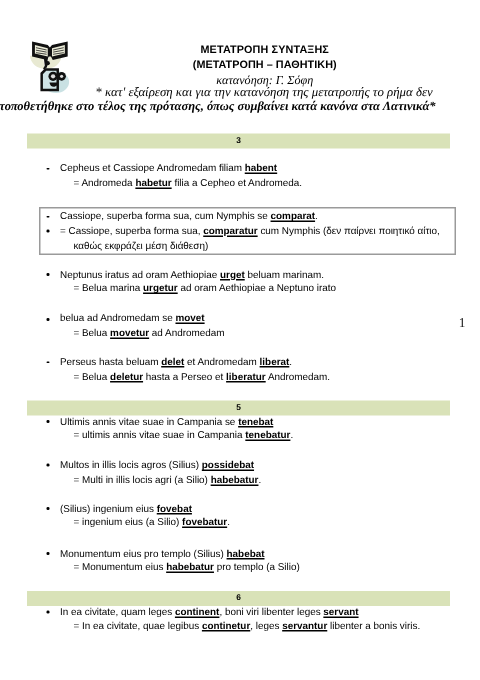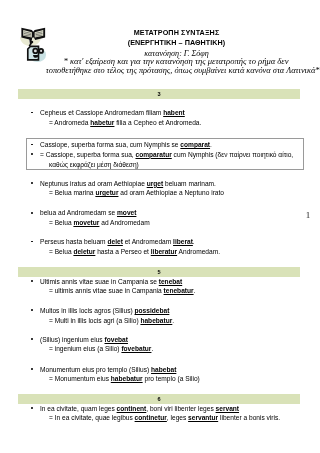--- a/index.html
+++ b/index.html
@@ -15,23 +15,23 @@
   .logo { position:absolute; left:18.5px; top:25px; width:28.5px; height:38.5px; }
   .hdr { position:absolute; left:53px; top:27.6px; width:247px; text-align:center;
          line-height:10.7px; }
   .hdr .t1 { font-size:7.2px; font-weight:bold; letter-spacing:.1px; color:#000; }
   .hdr .t2 { font-size:7.2px; font-weight:bold; letter-spacing:.05px; color:#000;}
   .hdr .t3 { font-size:8.1px; font-style:italic; color:#000; font-family:"Liberation Serif", serif;}
 
   .note1 { position:absolute; left:16px; top:57.2px; width:320px; text-align:center; white-space:nowrap;
            font-size:8.55px; font-style:italic; font-family:"Liberation Serif", serif;
            line-height:8px;}
-  .note2 { position:absolute; left:-0.5px; top:67.4px; width:320px; text-align:right; white-space:nowrap;
+  .note2 { position:absolute; left:-0.5px; top:67.4px; width:320px; text-align:left; white-space:nowrap;
            font-size:8.35px; font-style:italic; font-family:"Liberation Serif", serif;
-           line-height:8px;}
+           line-height:8px;font-weight:bold;}
 
   
   .bar { position:absolute; left:18px; width:282px; height:10px;
          background:#d9e2b8; color:#000; font-size:5.6px; font-weight:bold;
          text-align:center; line-height:10px; }
 
   
   .blk { position:absolute; left:18px; width:290px; font-size:6.6px; color:#000;
          line-height:9.7px; }
   .li { position:relative; padding-left:22px; }
@@ -84,21 +84,21 @@
         <path d="M21 34.5 L51 40"></path>
         <path d="M21 41.5 L51 46"></path>
       <path d="M99 27.5 L69 34"></path>
         <path d="M99 34.5 L69 40"></path>
         <path d="M99 41.5 L69 46"></path>
     </g>
   </svg>
 
   <div class="hdr">
     <div class="t1">ΜΕΤΑΤΡΟΠΗ ΣΥΝΤΑΞΗΣ</div>
-    <div class="t2">(ΕΝΕΡΓΗΤΙΚΗ – ΠΑΘΗΤΙΚΗ)</div>
+    <div class="t2">(ΜΕΤΑΤΡΟΠΗ – ΠΑΘΗΤΙΚΗ)</div>
     <div class="t3">κατανόηση: Γ. Σόφη</div>
   </div>
 
   <div class="note1">* κατ' εξαίρεση και για την κατανόηση της μετατροπής το ρήμα δεν</div>
   <div class="note2">τοποθετήθηκε στο τέλος της πρότασης, όπως συμβαίνει κατά κανόνα στα Λατινικά*</div>
 
   <div class="bar" style="top:89px">3</div>
 
   <div class="blk" style="top:108.0px">
     <div class="li"><span><span>Cepheus et Cassiope Andromedam filiam </span><b>habent</b></span></div>

